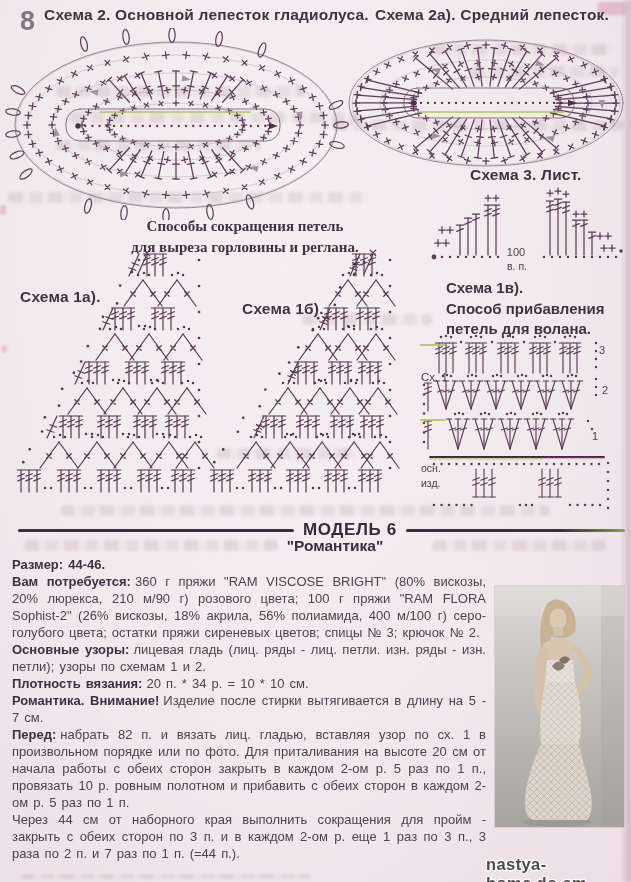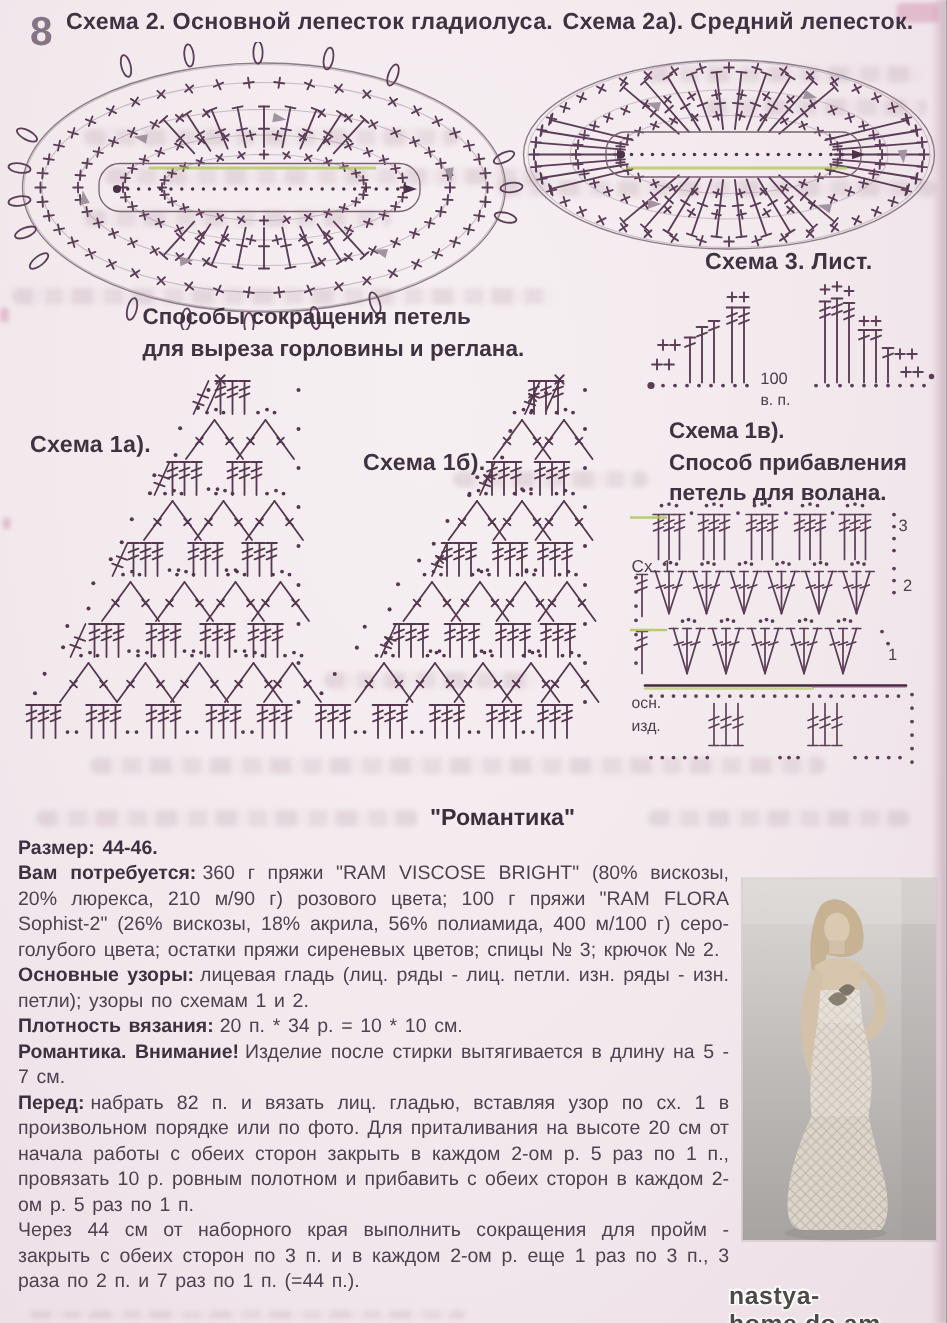--- a/index.html
+++ b/index.html
@@ -12,21 +12,21 @@
   .bl{position:absolute;height:11px;border-radius:5px;
     background:repeating-linear-gradient(90deg, rgba(167,137,150,.38) 0 14px, rgba(167,137,150,.08) 14px 22px, rgba(167,137,150,.30) 22px 34px, rgba(167,137,150,.06) 34px 40px);
     filter:blur(1.6px);opacity:.55;}
   .edge-right{position:absolute;right:0;top:0;width:10px;height:100%;
     background:linear-gradient(90deg, rgba(0,0,0,0), rgba(190,150,170,.25) 40%, rgba(150,110,130,.38));
     filter:blur(1px);}
   .pink{position:absolute;background:rgba(208,136,168,.45);filter:blur(1.5px);border-radius:3px;}
   .pagenum{position:absolute;left:20px;top:6px;font-size:27px;font-weight:bold;color:#857484;}
   .hd{position:absolute;font-weight:bold;font-size:15.5px;color:#3f3342;letter-spacing:.2px;white-space:nowrap;text-align:center;}
   .hd2{position:absolute;font-weight:bold;font-size:15px;color:#3f3342;line-height:20.5px;}
-  .t-dec{left:95px;top:202px;width:300px;}
+  .t-dec{left:95px;top:216px;width:300px;text-align:center;font-family:Liberation Serif, serif;}
   .t-s1v{left:446px;top:278px;}
   svg.diag{position:absolute;}
   svg text{font-family:"Liberation Sans",sans-serif;fill:#4a3e4c;}
   
   .model-head{position:absolute;top:520px;left:18px;right:6px;display:flex;align-items:center;gap:9px;}
   .rule{height:3px;background:#3c2d40;border-radius:2px;}
   .rule-l{width:276px;}
   .rule-r{flex:1;background:linear-gradient(90deg,#3c2d40 70%, #6e7d3e 92%, #8aa04d);}
   .model-title{font-weight:bold;font-size:17px;letter-spacing:.6px;color:#352a39;white-space:nowrap;}
   .model-sub{position:absolute;top:537px;left:35px;width:600px;text-align:center;font-weight:bold;font-size:15.5px;color:#3a2f3e;}
@@ -1691,20 +1691,25 @@
         <circle cx="188" cy="157" r="1.25" fill="#5b3d57" stroke="none"></circle>
         <circle cx="188" cy="166" r="1.25" fill="#5b3d57" stroke="none"></circle>
         <circle cx="188" cy="175" r="1.25" fill="#5b3d57" stroke="none"></circle>
       </g>
       <g stroke="#a9c54d" stroke-width="1.8" fill="none" stroke-linecap="round" opacity="0.8">
         <line x1="0" y1="12" x2="24" y2="12"></line>
         <line x1="0" y1="87" x2="24" y2="87"></line>
       </g>
     </svg>
 
+  <div class="model-head">
+    <span class="rule rule-l"></span>
+    <span class="model-title">МОДЕЛЬ 6</span>
+    <span class="rule rule-r"></span>
+  </div>
   <div class="model-sub">"Романтика"</div>
 
   <div class="body">
     <div class="photo">
       <svg width="129" height="241" viewBox="0 0 129 241">
         <defs>
           <linearGradient id="pg" x1="0" y1="0" x2="0" y2="1">
             <stop offset="0" stop-color="#dbd8d6"></stop>
               <stop offset="0.45" stop-color="#c3bfbd"></stop>
               <stop offset="1" stop-color="#a7a3a1"></stop>

